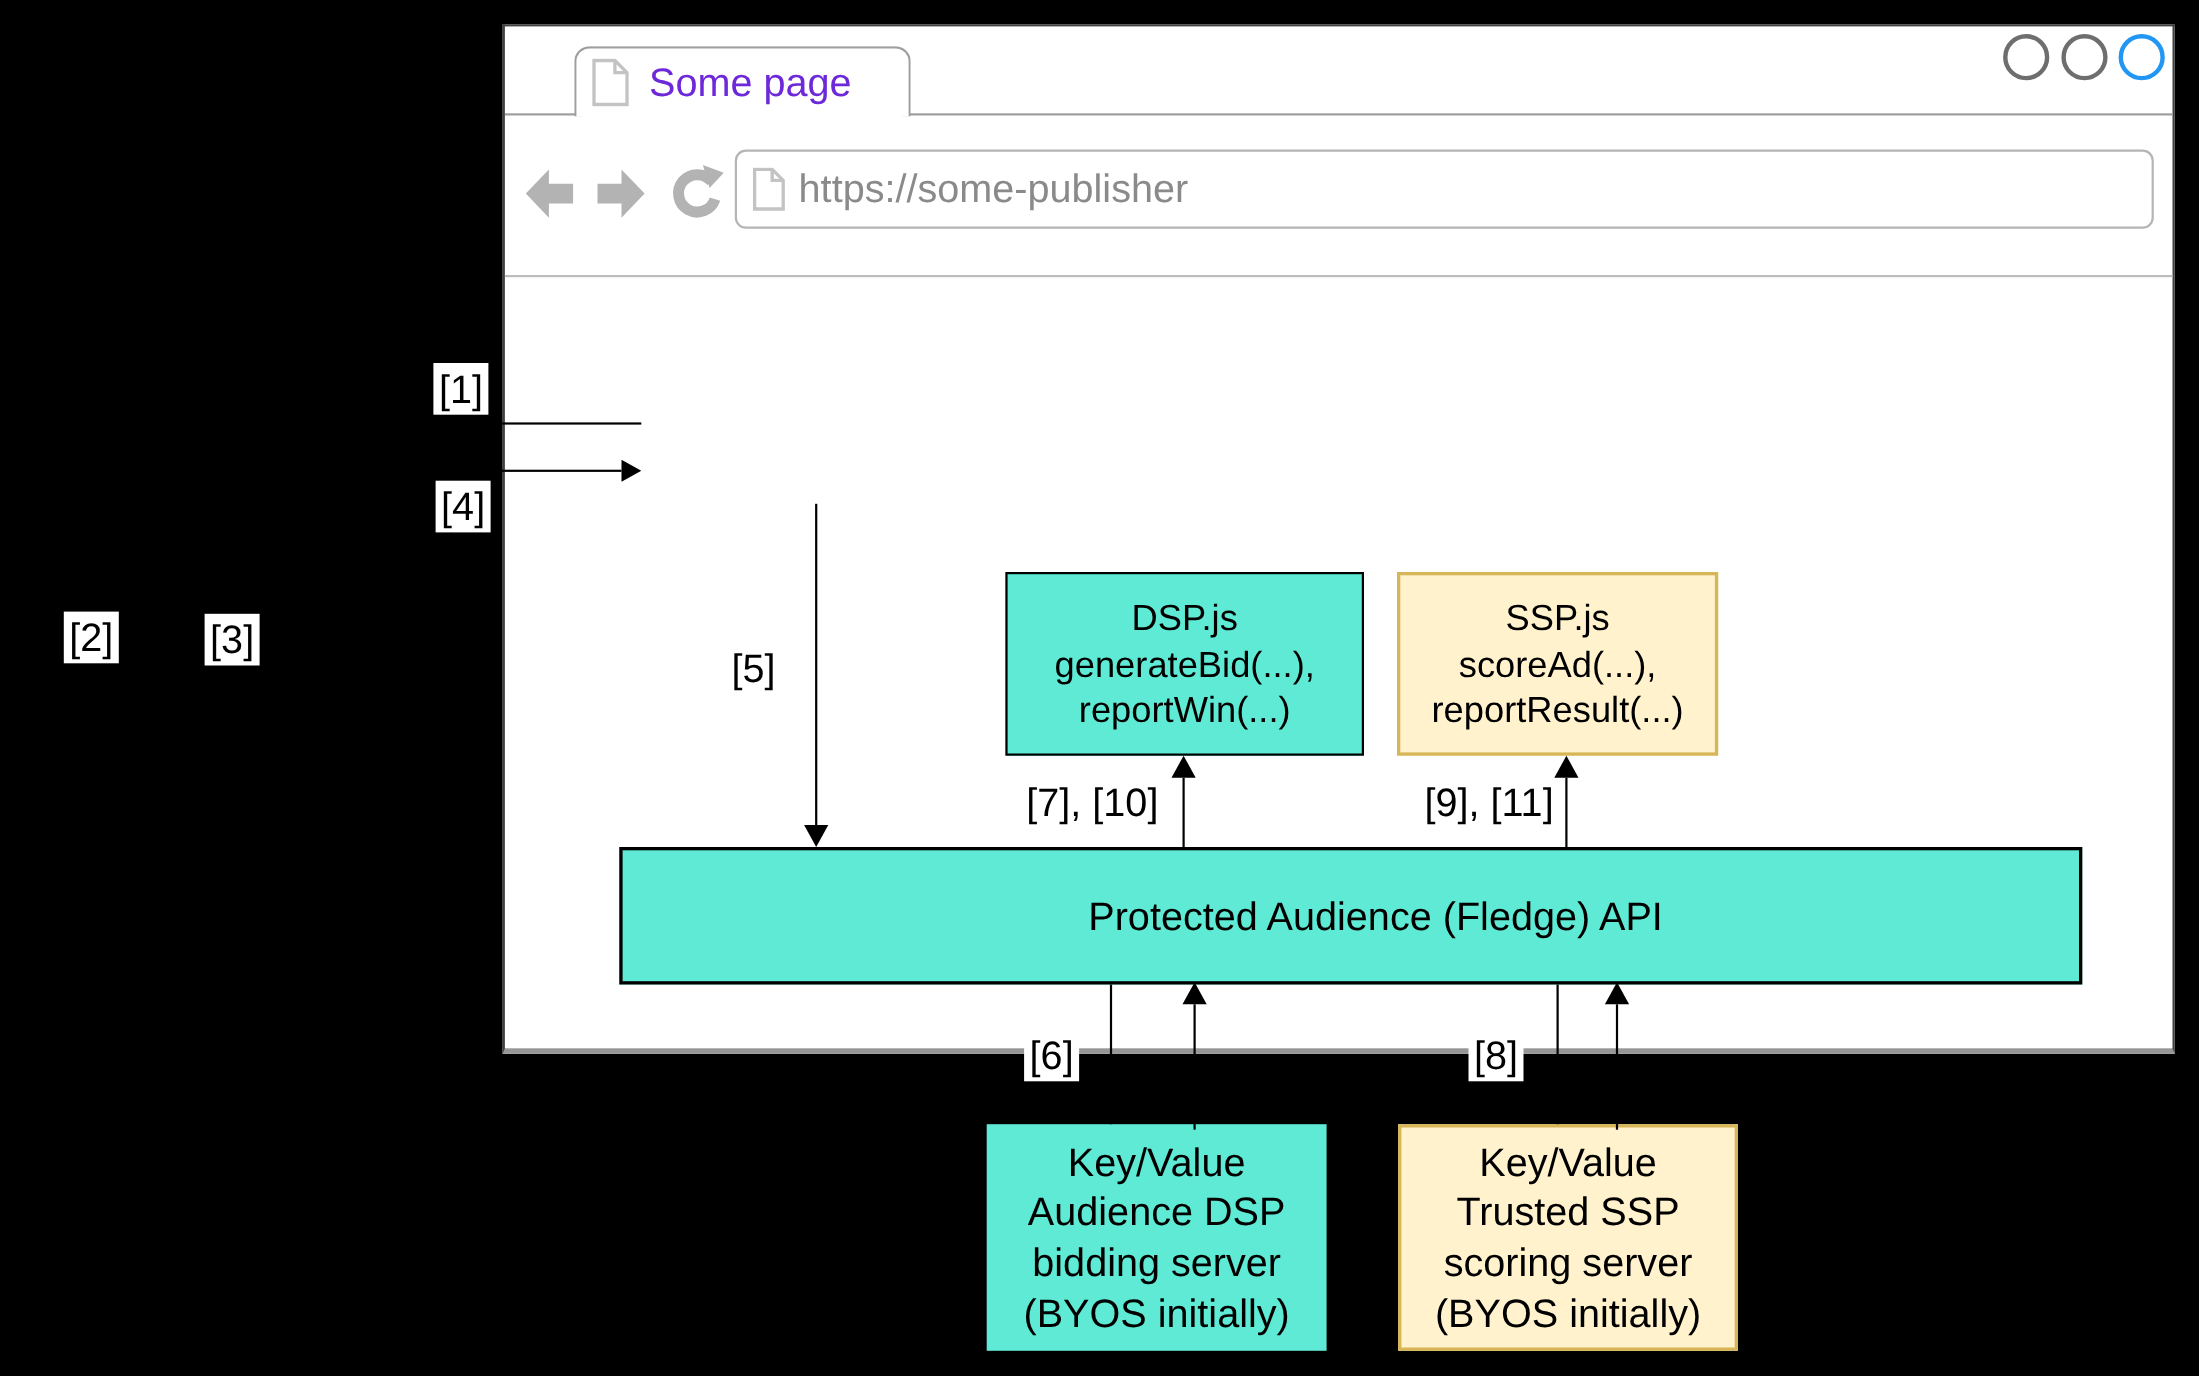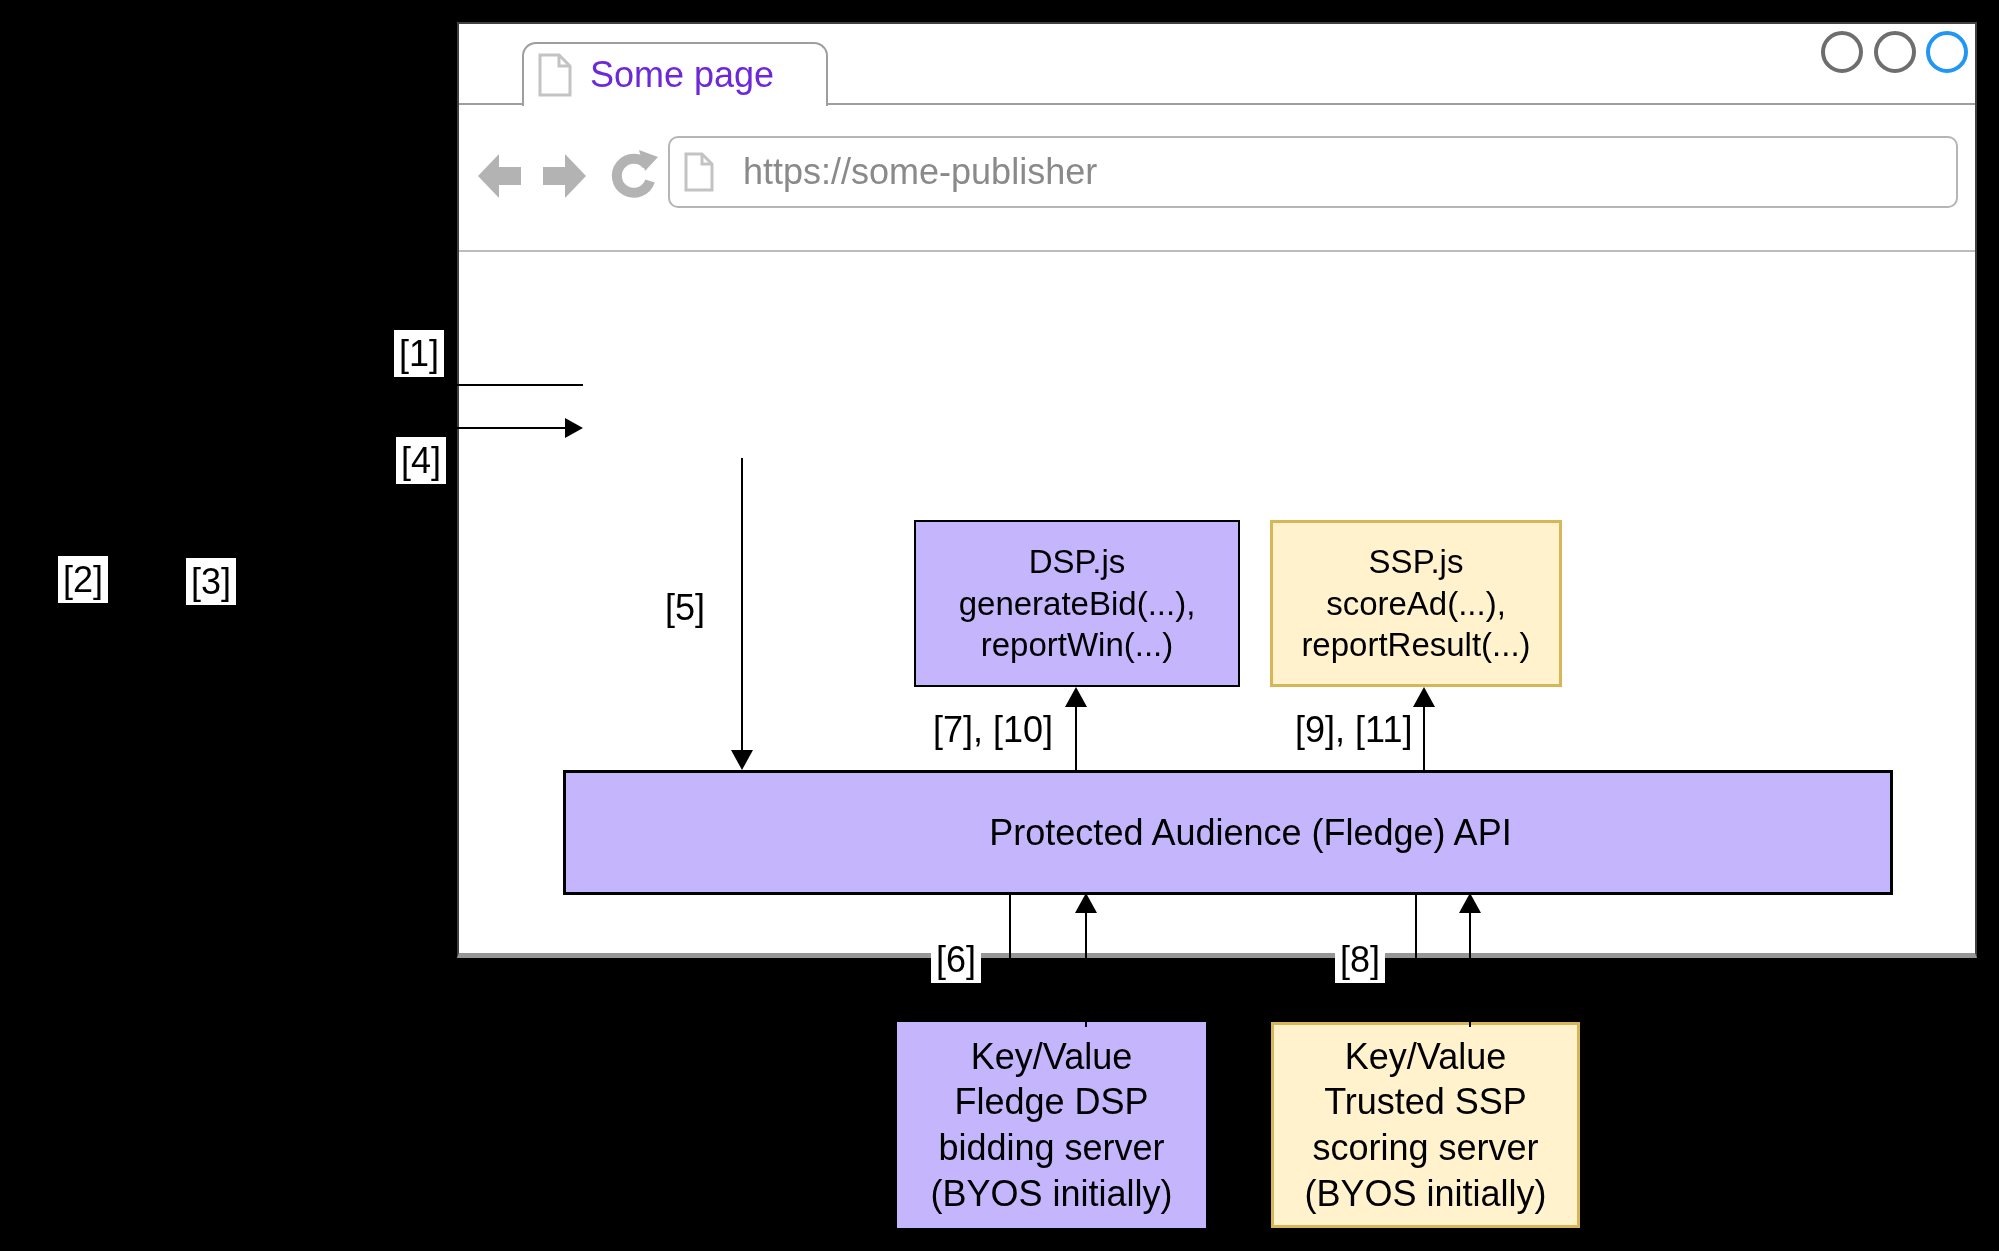--- a/index.html
+++ b/index.html
@@ -37,36 +37,36 @@
   }
   .tab-title { font-size: 36px; color: #6d28d9; white-space: nowrap; }
   .navrow-divider {
     position: absolute; left: 0; top: 226px; width: 100%; height: 2px;
     background: #bcbcbc;
   }
   .navbtn { position: absolute; top: 128px; }
   .urlbar {
     position: absolute; left: 209px; top: 112px; width: 1290px; height: 72px;
     border: 2px solid #b5b5b5; border-radius: 10px;
-    display: flex; align-items: center; gap: 29px; padding-left: 14px;
+    display: flex; align-items: center; gap: 12px; padding-left: 14px;
     background: #fff;
   }
   .url-text { font-size: 36px; color: #8a8a8a; white-space: nowrap; }
   .winctrl {
     position: absolute; top: 7px; width: 42px; height: 42px;
     border-radius: 50%; border: 4px solid #6e6e6e; background: #fff;
   }
   .winctrl.blue { border-color: #2196F3; }
   
   .dbox {
     position: absolute;
     display: flex; flex-direction: column; align-items: center; justify-content: center;
     text-align: center;
     font-size: 36px; color: #000;
-    background: #c4b5fd;
+    background: #5eead4;
     z-index: 5;
     line-height: 1.27;
   }
   .dbox.yellow { background: #FFF2CC; border: 3px solid #D6B656; }
   .dbox.blackborder { border: 2px solid #000; }
   .dbox.small { font-size: 33px; }
   .dline { position: absolute; background: #000; z-index: 6; }
   .ah { position: absolute; width: 0; height: 0; z-index: 6; }
   .ah-right { border-left: 18px solid #000; border-top: 10px solid transparent; border-bottom: 10px solid transparent; }
   .ah-down  { border-top: 20px solid #000; border-left: 11px solid transparent; border-right: 11px solid transparent; }
@@ -175,21 +175,21 @@
   <div class="ah ah-up" style="left:1075px; top:893px;"></div>
   <div class="steplabel" style="left:931px; top:936px;">[6]</div>
 
   <div class="dline" style="left:1415px; top:895px; width:2px; height:127px;"></div>
   <div class="dline" style="left:1469px; top:913px; width:2px; height:114px;"></div>
   <div class="ah ah-up" style="left:1459px; top:893px;"></div>
   <div class="steplabel" style="left:1335px; top:936px;">[8]</div>
 
   <div class="dbox" style="left:897px; top:1022px; width:309px; height:206px;">
     <div>Key/Value</div>
-    <div>Fledge DSP</div>
+    <div>Audience DSP</div>
     <div>bidding server</div>
     <div>(BYOS initially)</div>
   </div>
 
   <div class="dbox yellow" style="left:1271px; top:1022px; width:309px; height:206px;">
     <div>Key/Value</div>
     <div>Trusted SSP</div>
     <div>scoring server</div>
     <div>(BYOS initially)</div>
   </div>

